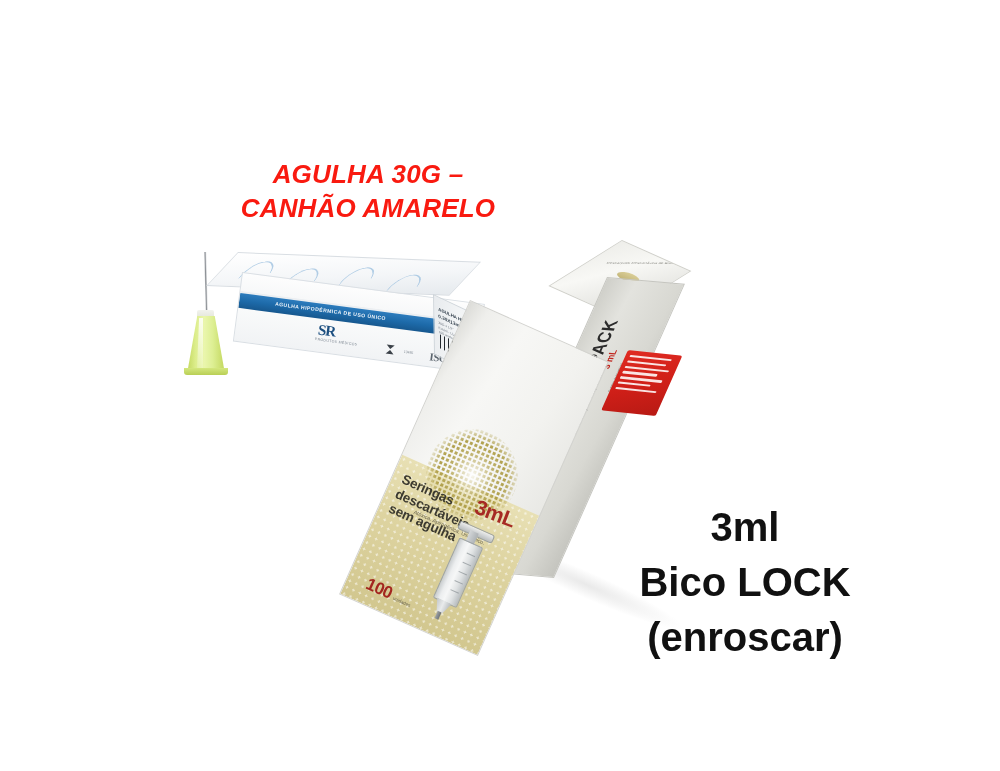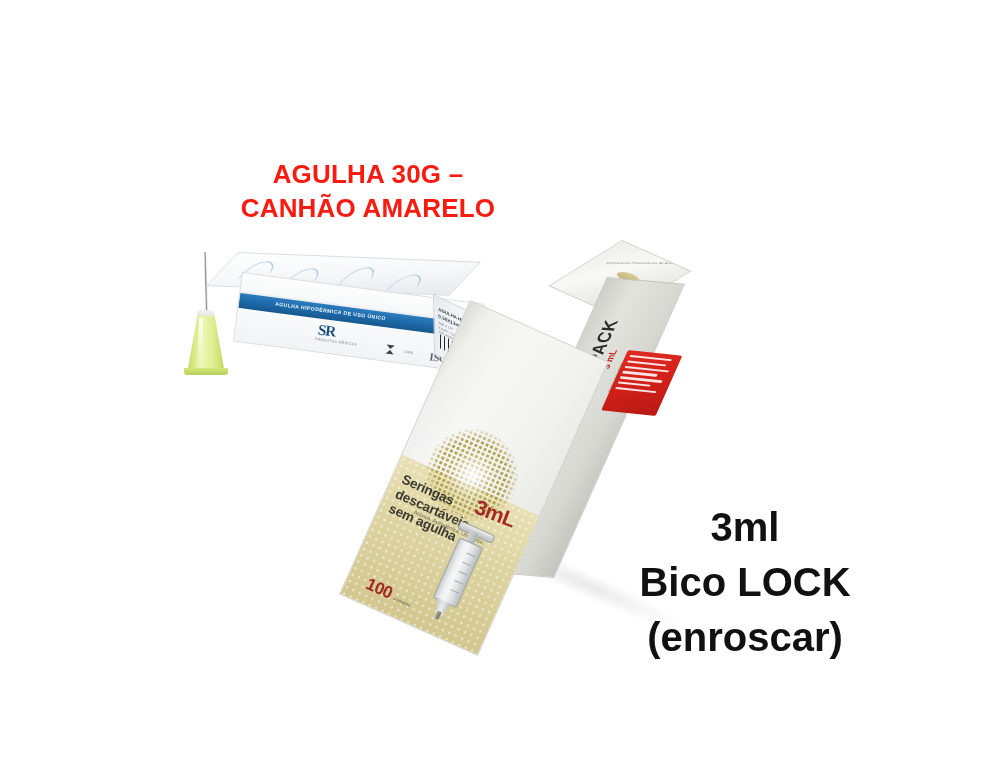--- a/index.html
+++ b/index.html
@@ -24,20 +24,21 @@
     left: 218px;
     top: 157px;
     width: 300px;
     text-align: center;
     color: #f91a10;
     font-weight: bold;
     font-size: 26px;
     line-height: 1.32;
     letter-spacing: 0.2px;
     white-space: pre-line;
+    font-style: italic;
   }
 
   
   .plus-sign {
     position: absolute;
     left: 515px;
     top: 330px;
     width: 52px;
     height: 56px;
     color: #0b0b0b;

